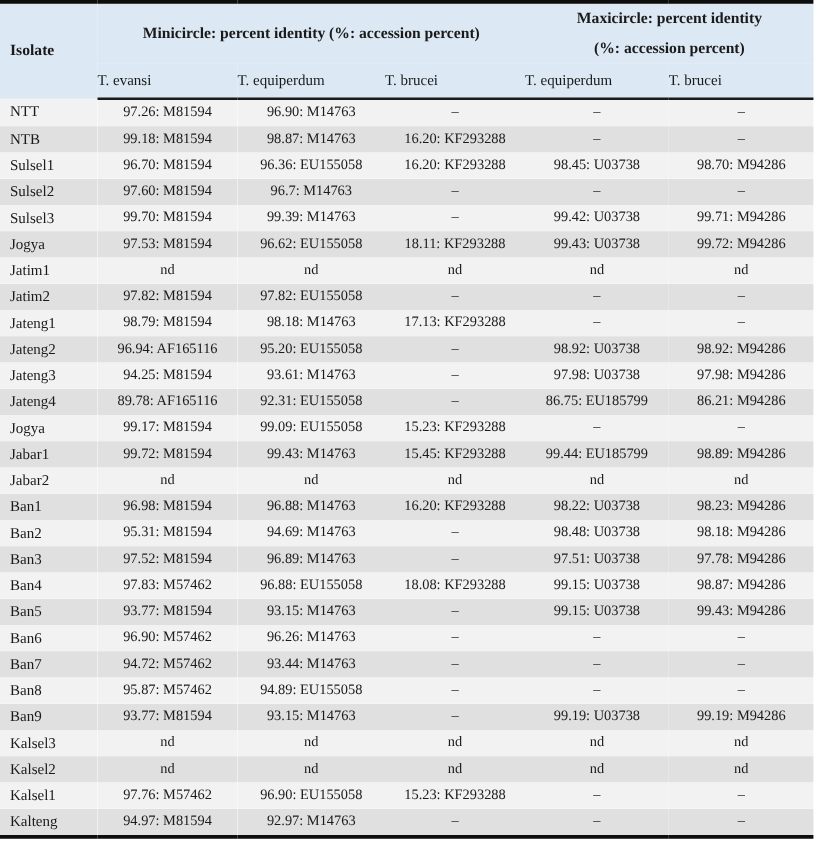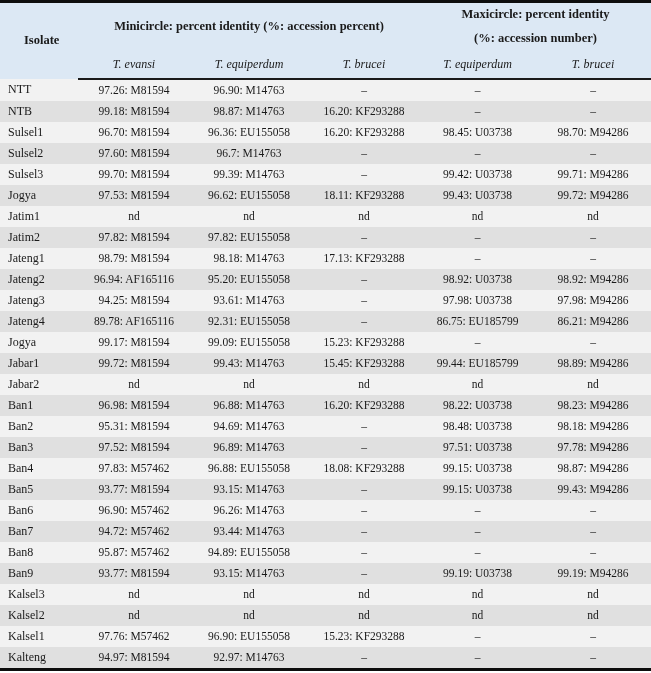--- a/index.html
+++ b/index.html
@@ -21,31 +21,30 @@
   }
   thead th {
     background: #dce8f4;
     font-weight: bold;
     font-size: 12px;
     padding: 0;
     vertical-align: middle;
   }
   th.isolate-head {
     text-align: left;
-    padding-left: 24px;
+    padding-left: 8px;
     font-size: 12.5px;
   }
   tr.group-row th { height: 40px; }
   th.group-head { text-align: center; line-height: 1.9; font-size: 12.5px; }
   tr.species-row th {
     height: 27px;
     font-weight: normal;
-    font-style: italic;
     font-size: 12px;
-    text-align: center;
+    text-align: left;
     border-bottom: 2px solid #1a1a1a;
   }
   tbody td {
     font-size: 11.5px;
     height: 21px;
     padding: 0;
     text-align: center;
     white-space: nowrap;
     overflow: hidden;
   }
@@ -74,21 +73,21 @@
       <col style="width:112px">
       <col style="width:115px">
       <col style="width:116px">
     </colgroup>
     <thead>
       <tr class="group-row">
         <th rowspan="2" class="isolate-head">Isolate</th>
         <th colspan="3" class="group-head">Minicircle: percent identity (%: accession percent)</th>
         <th colspan="2" class="group-head">
           <div>Maxicircle: percent identity</div>
-          <div>(%: accession number)</div>
+          <div>(%: accession percent)</div>
         </th>
       </tr>
       <tr class="species-row">
         <th>T. evansi</th>
         <th>T. equiperdum</th>
         <th>T. brucei</th>
         <th>T. equiperdum</th>
         <th>T. brucei</th>
       </tr>
     </thead>

